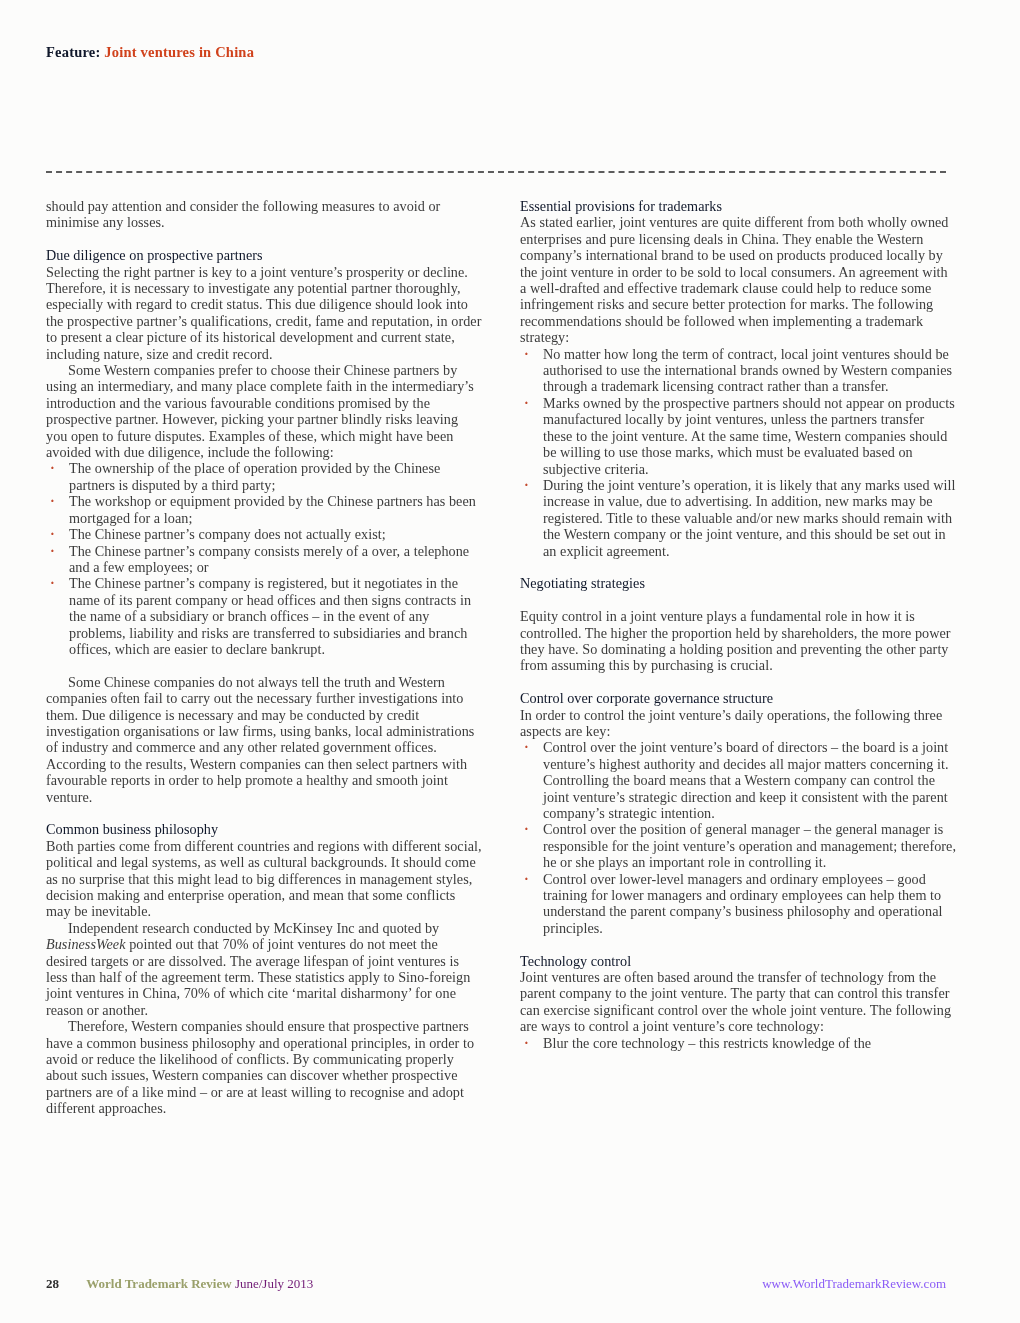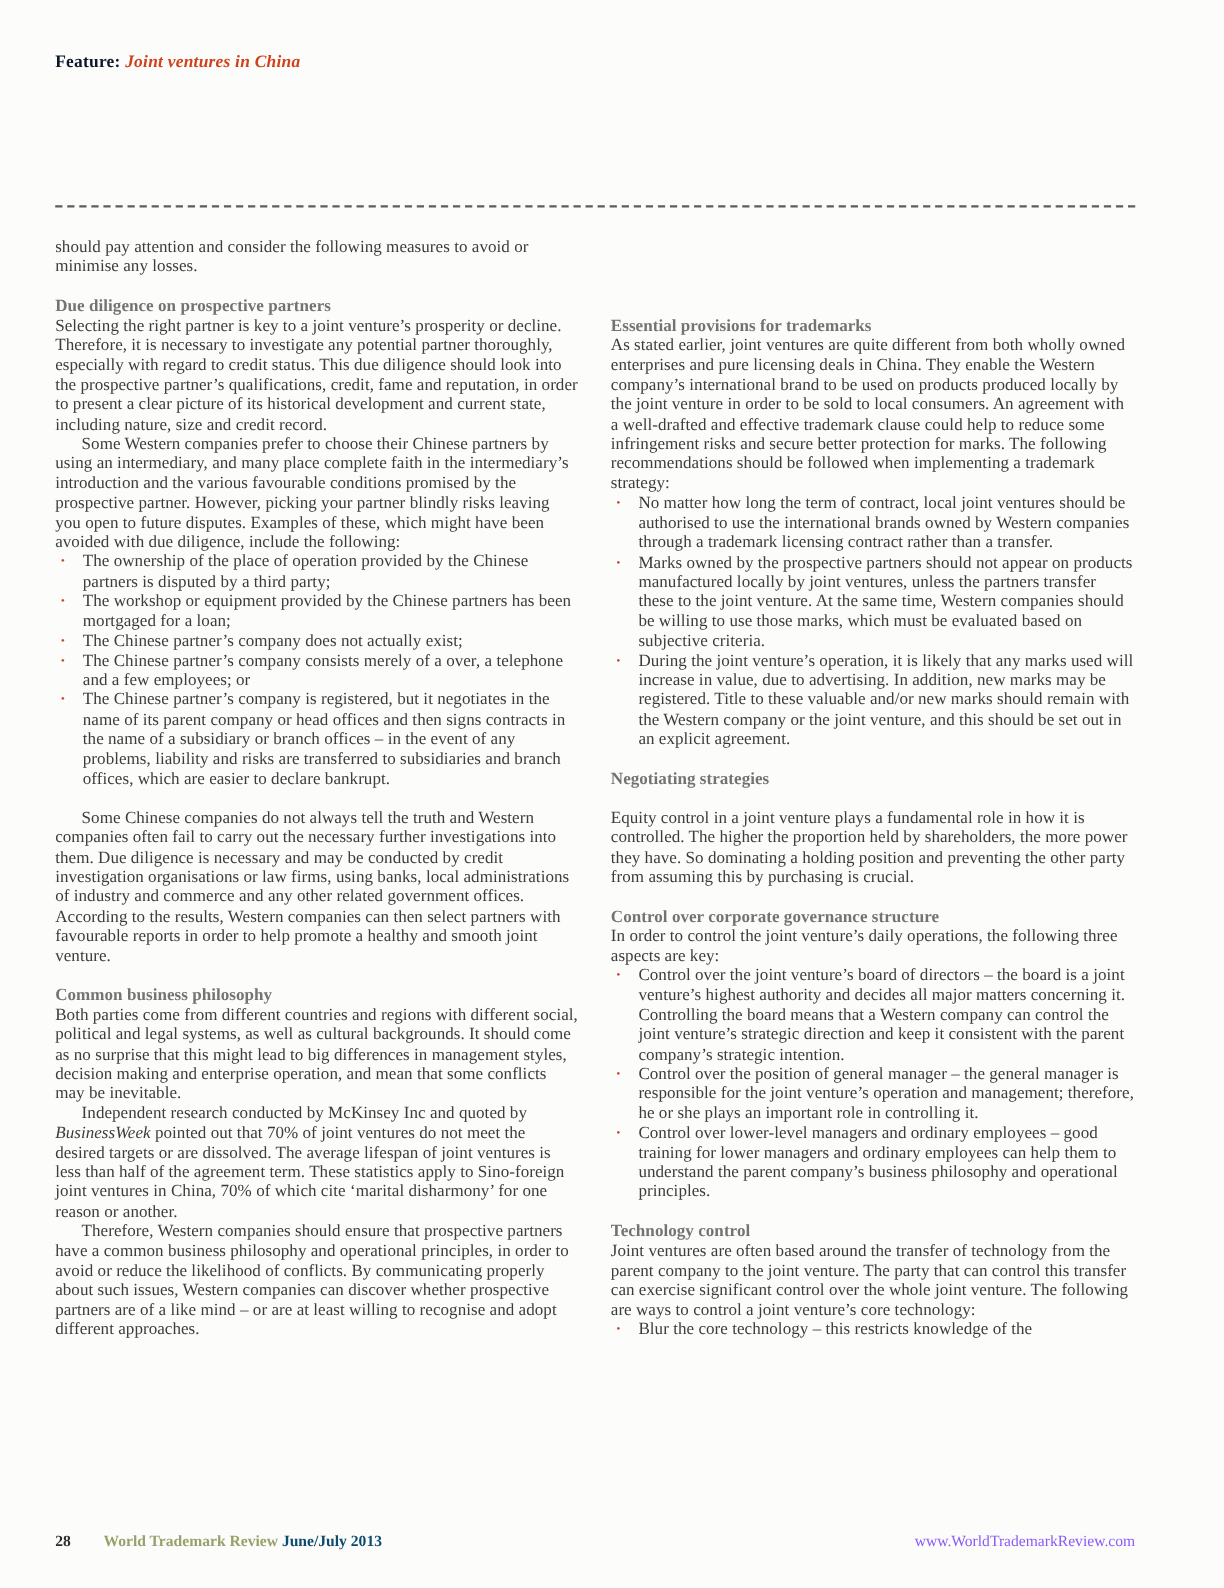--- a/index.html
+++ b/index.html
@@ -9,52 +9,52 @@
     font-family:"Liberation Serif", serif;
     color:#3c3c3c;
     position:relative;
     overflow:hidden;
   }
   .page-header {
     position:absolute; left:46px; top:44px;
     font-size:14.5px; font-weight:bold; letter-spacing:0.2px;
   }
   .page-header .label { color:#0f172a; }
-  .page-header .title { color:var(--accent,#d0421c);font-style:italic; }
+  .page-header .title { color:var(--accent,#d0421c); }
   .dashed-rule {
     position:absolute; left:46px; top:171px; width:900px; height:0;
     border-top:2px dashed #5c5c5c;
   }
   .columns {
     position:absolute; left:46px; top:198px; width:900px;
-    display:flex; gap:27px;align-items:flex-end;
+    display:flex; gap:38px;
   }
   .col {
     width:436px; flex:none;
     font-size:14.2px; line-height:16.4px; letter-spacing:0.04px;
     text-align:left;
   }
   .col p { margin:0; }
   .col p.indent { text-indent:22px; }
-  .col .h { font-weight:bold; color:#737373; }
+  .col .h { font-weight:normal; color:#0f172a; }
   .col .gap { height:16.4px; }
   .bullet-item { display:flex; }
   .bullet-item .dot {
     flex:none; width:23px; padding-left:4px; box-sizing:border-box;
     color:var(--bullet,#c34a2e); font-weight:bold;
   }
   .bullet-item .btext { flex:1; }
   em { font-style:italic; }
   .page-footer {
     position:absolute; left:46px; top:1276px; width:900px;
     font-size:13px; display:flex; justify-content:space-between; align-items:baseline;
   }
   .page-footer .pagenum { font-weight:bold; color:#2e2e2e; margin-right:24px; }
   .page-footer .mag { font-weight:bold; color:var(--olive,#9aa06b); }
-  .page-footer .issue { color:#0c4a6e;font-weight:bold; }
+  .page-footer .issue { color:#701a75; }
   .page-footer .website { color:#8b5cf6; }
 </style>
 </head>
 <body>
 
 <div class="page-header">
   <span class="label">Feature:</span>
   <span> </span>
   <span class="title">Joint ventures in China</span>
 </div>

